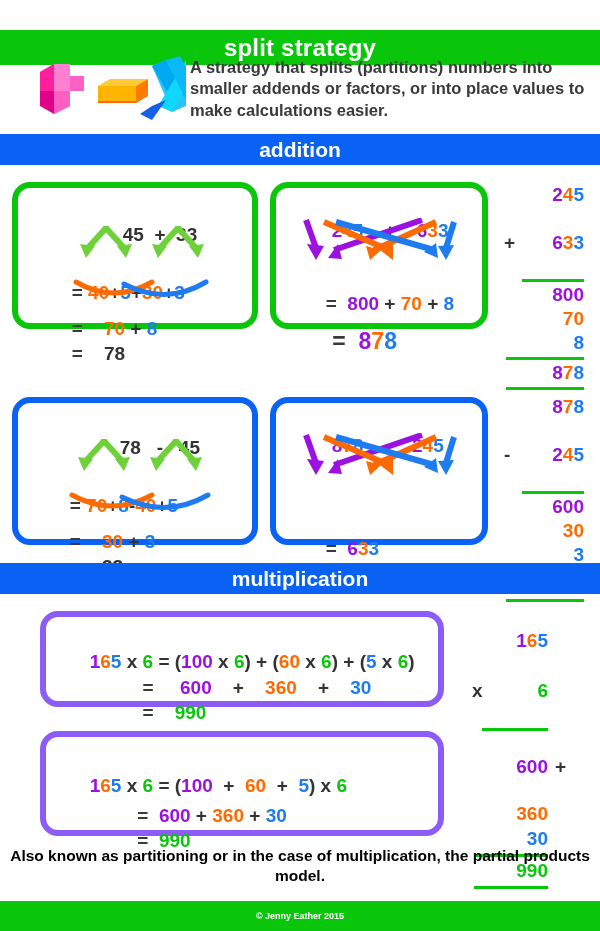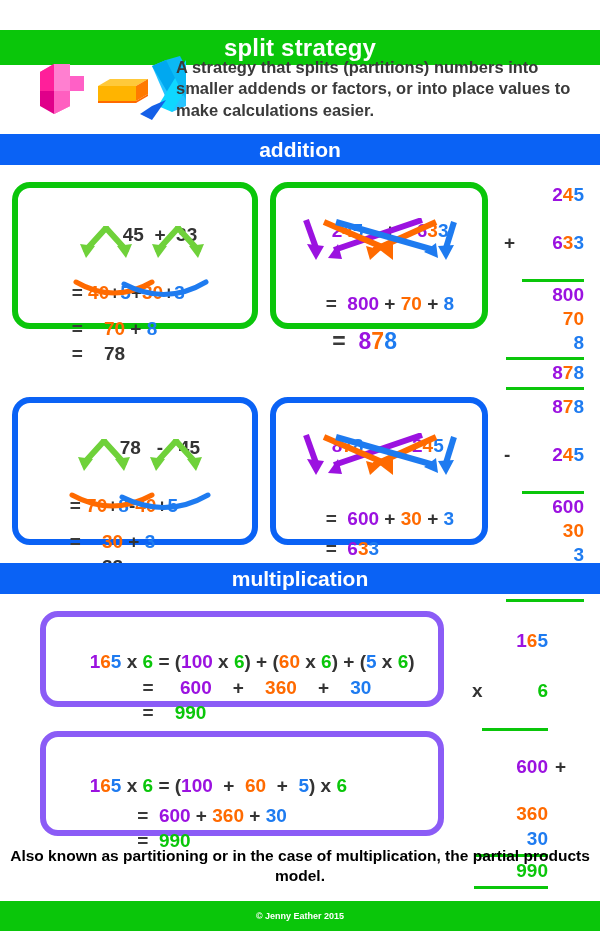--- a/index.html
+++ b/index.html
@@ -19,21 +19,21 @@
   .titlebar .t{color:#fff;font-size:24px;font-weight:bold;letter-spacing:.2px;}
   .secbar{
     position:absolute;left:0;width:600px;height:31px;
     background:#0a62f5;display:flex;align-items:center;justify-content:center;
   }
   .secbar .t{color:#fff;font-size:21px;font-weight:bold;}
 
   
   .intro{position:absolute;left:0;top:52px;width:600px;height:82px;}
   .intro .txt{
-    position:absolute;left:176px;top:5px;width:400px;
+    position:absolute;left:190px;top:5px;width:400px;
     font-size:16.5px;font-weight:bold;color:#3a3a3a;line-height:1.30;
   }
   .icons{position:absolute;left:14px;top:2px;width:172px;height:76px;}
 
   
   .box{position:absolute;background:#fff;border-radius:18px;box-sizing:border-box;}
   .box.green{border:6px solid #0ac60a;}
   .box.blue{border:6px solid #0a62f5;}
   .box.orange{border:6px solid #8b5cf6;}
 
@@ -245,23 +245,20 @@
       <g>
         <polygon points="22,42 13,26 30,28" fill="#9b12e0"></polygon>
         <polygon points="34,40 44,26 48,41" fill="#9b12e0"></polygon>
         <polygon points="99,42 86,32 99,26" fill="#ff6a00"></polygon>
         <polygon points="76,42 72,28 87,32" fill="#ff6a00"></polygon>
         <polygon points="144,40 130,34 142,25" fill="#1e7bf0"></polygon>
         <polygon points="152,42 144,28 160,27" fill="#1e7bf0"></polygon>
       </g>
     </svg>
 
-    <div class="m" style="left:18px;top:83px;font-size:19px;">
-      <span class="eq">=</span><span>  </span><span class="pur">600</span><span class="blk"> </span><span class="blk">+</span><span> </span><span class="org">30</span><span class="blk"> </span><span class="blk">+</span><span> </span><span class="blu">3</span>
-    </div>
     <div class="m" style="left:18px;top:113px;font-size:19px;">
       <span class="eq">=</span><span>  </span><span class="pur">6</span><span class="org">3</span><span class="blu">3</span>
     </div>
   </div>
 
   <div class="vcol" style="left:498px;top:396px;width:86px;font-size:19px;">
     <div class="vrow"><span class="pur">8</span><span class="org">7</span><span class="blu">8</span></div>
     <div class="vrow" style="margin-top:4px;">
       <span class="blk" style="position:absolute;left:6px;">-</span><span class="pur">2</span><span class="org">4</span><span class="blu">5</span>
     </div>

